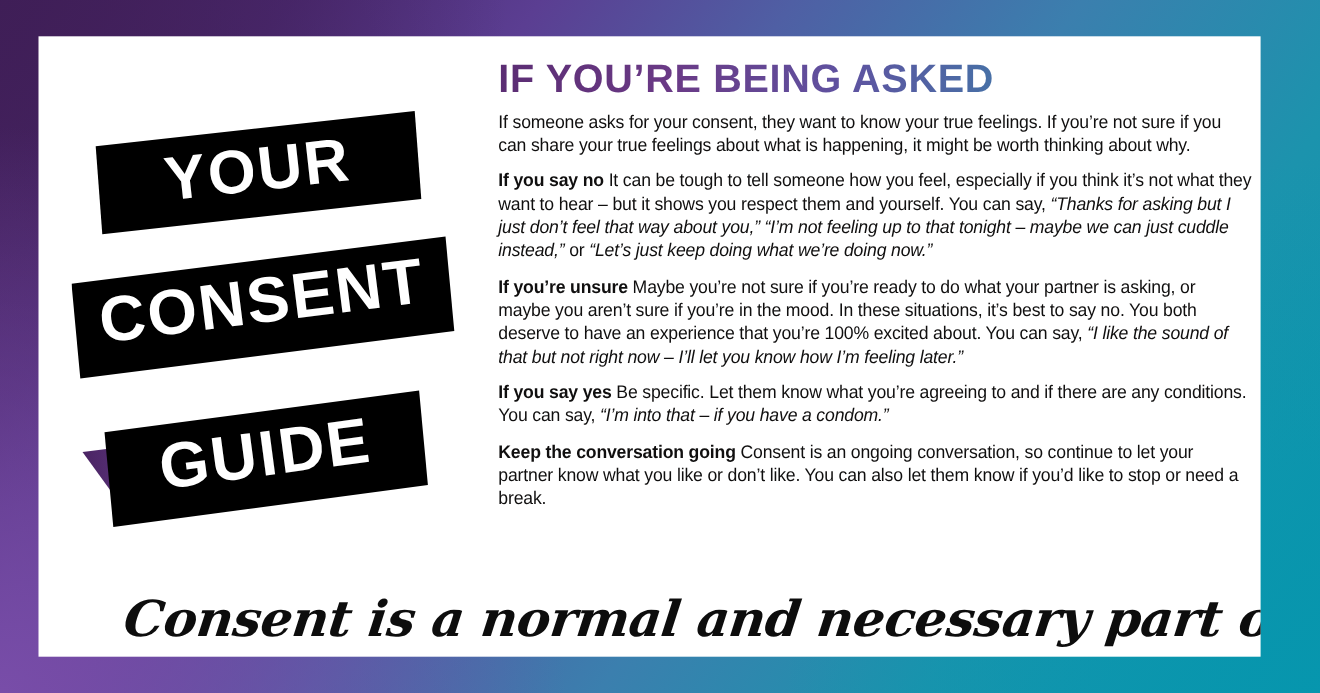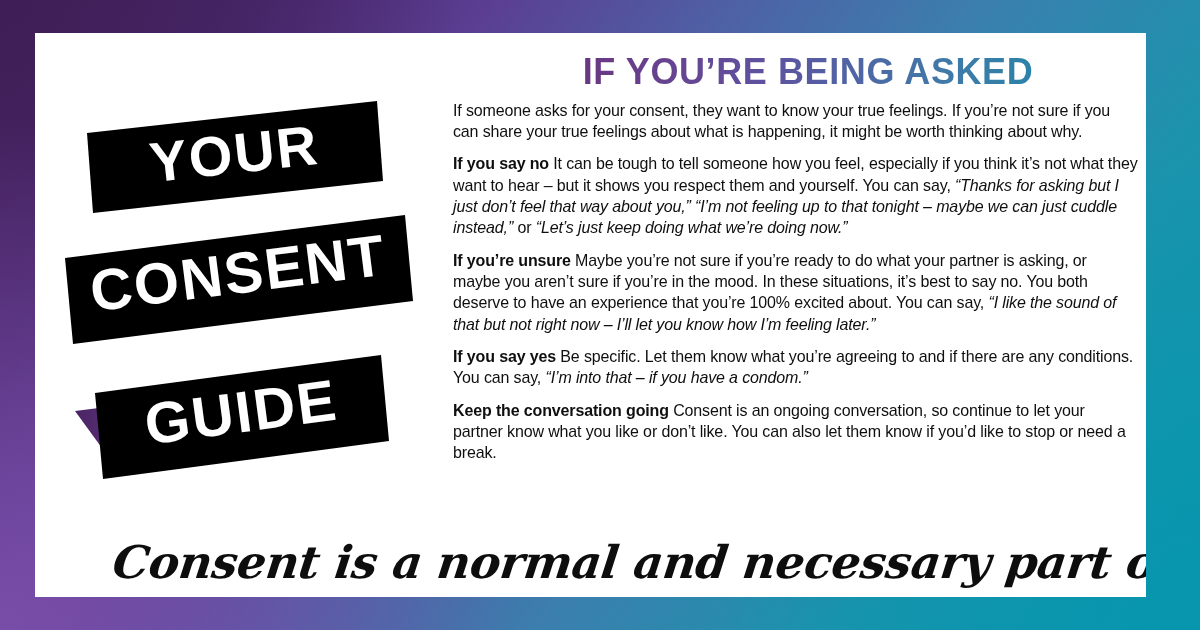--- a/index.html
+++ b/index.html
@@ -83,21 +83,20 @@
     font-weight: bold;
     font-size: 36px;
     line-height: 1.05;
     letter-spacing: 0.6px;
     background: linear-gradient(90deg, #5b2d73 0%, #6a3a86 22%, #5f52a0 44%, #3f7aa8 70%, #0d8fa8 100%);
     -webkit-background-clip: text;
     background-clip: text;
     color: transparent;
     -webkit-text-fill-color: transparent;
     white-space: nowrap;
-    text-align: center;
   }
 
   .para {
     margin: 0 0 11px 0;
     font-family: "Liberation Sans Narrow", "Liberation Sans", sans-serif;
     font-size: 16.6px;
     line-height: 1.285;
     color: #100f0f;
     letter-spacing: -0.15px;
     transform: scaleX(0.965);

